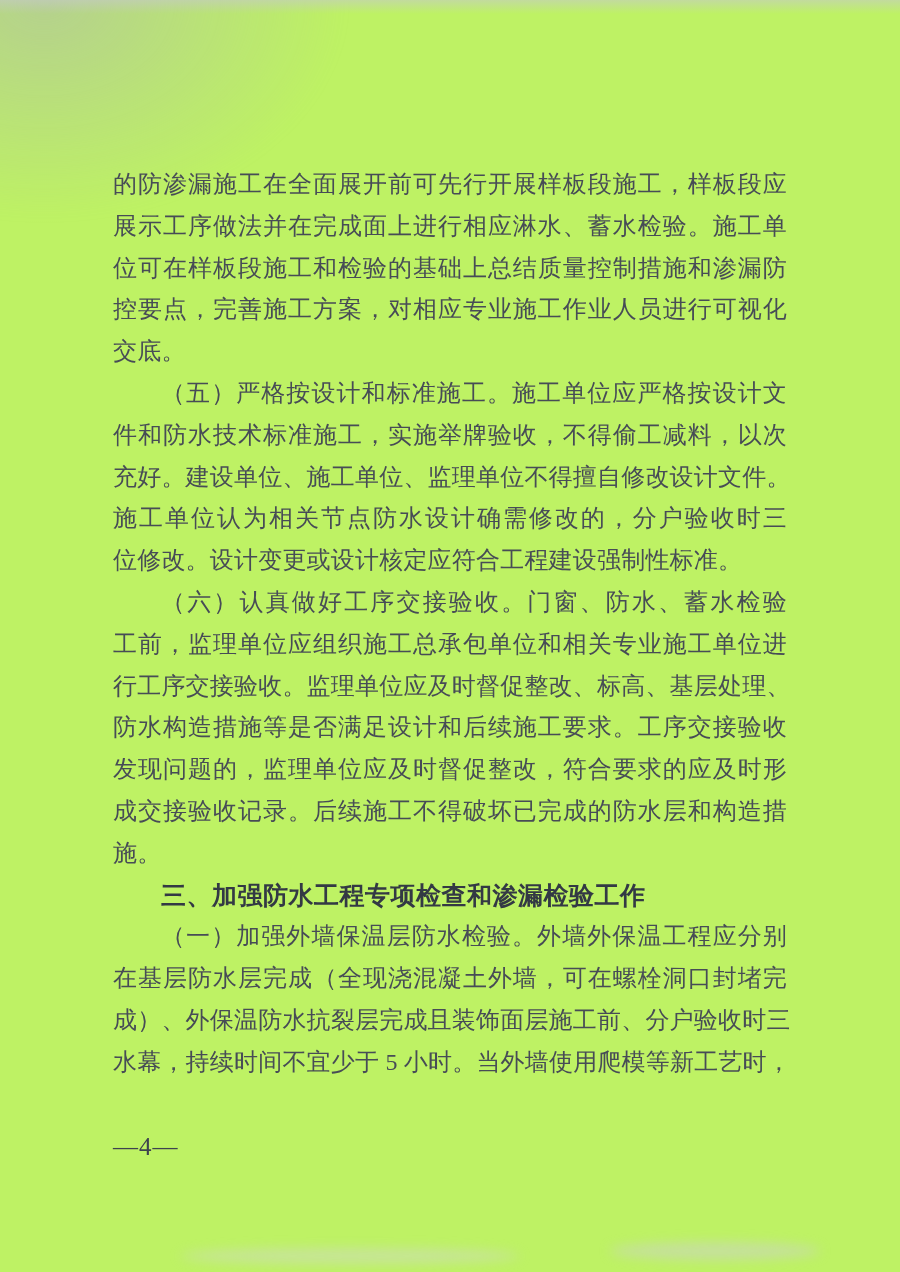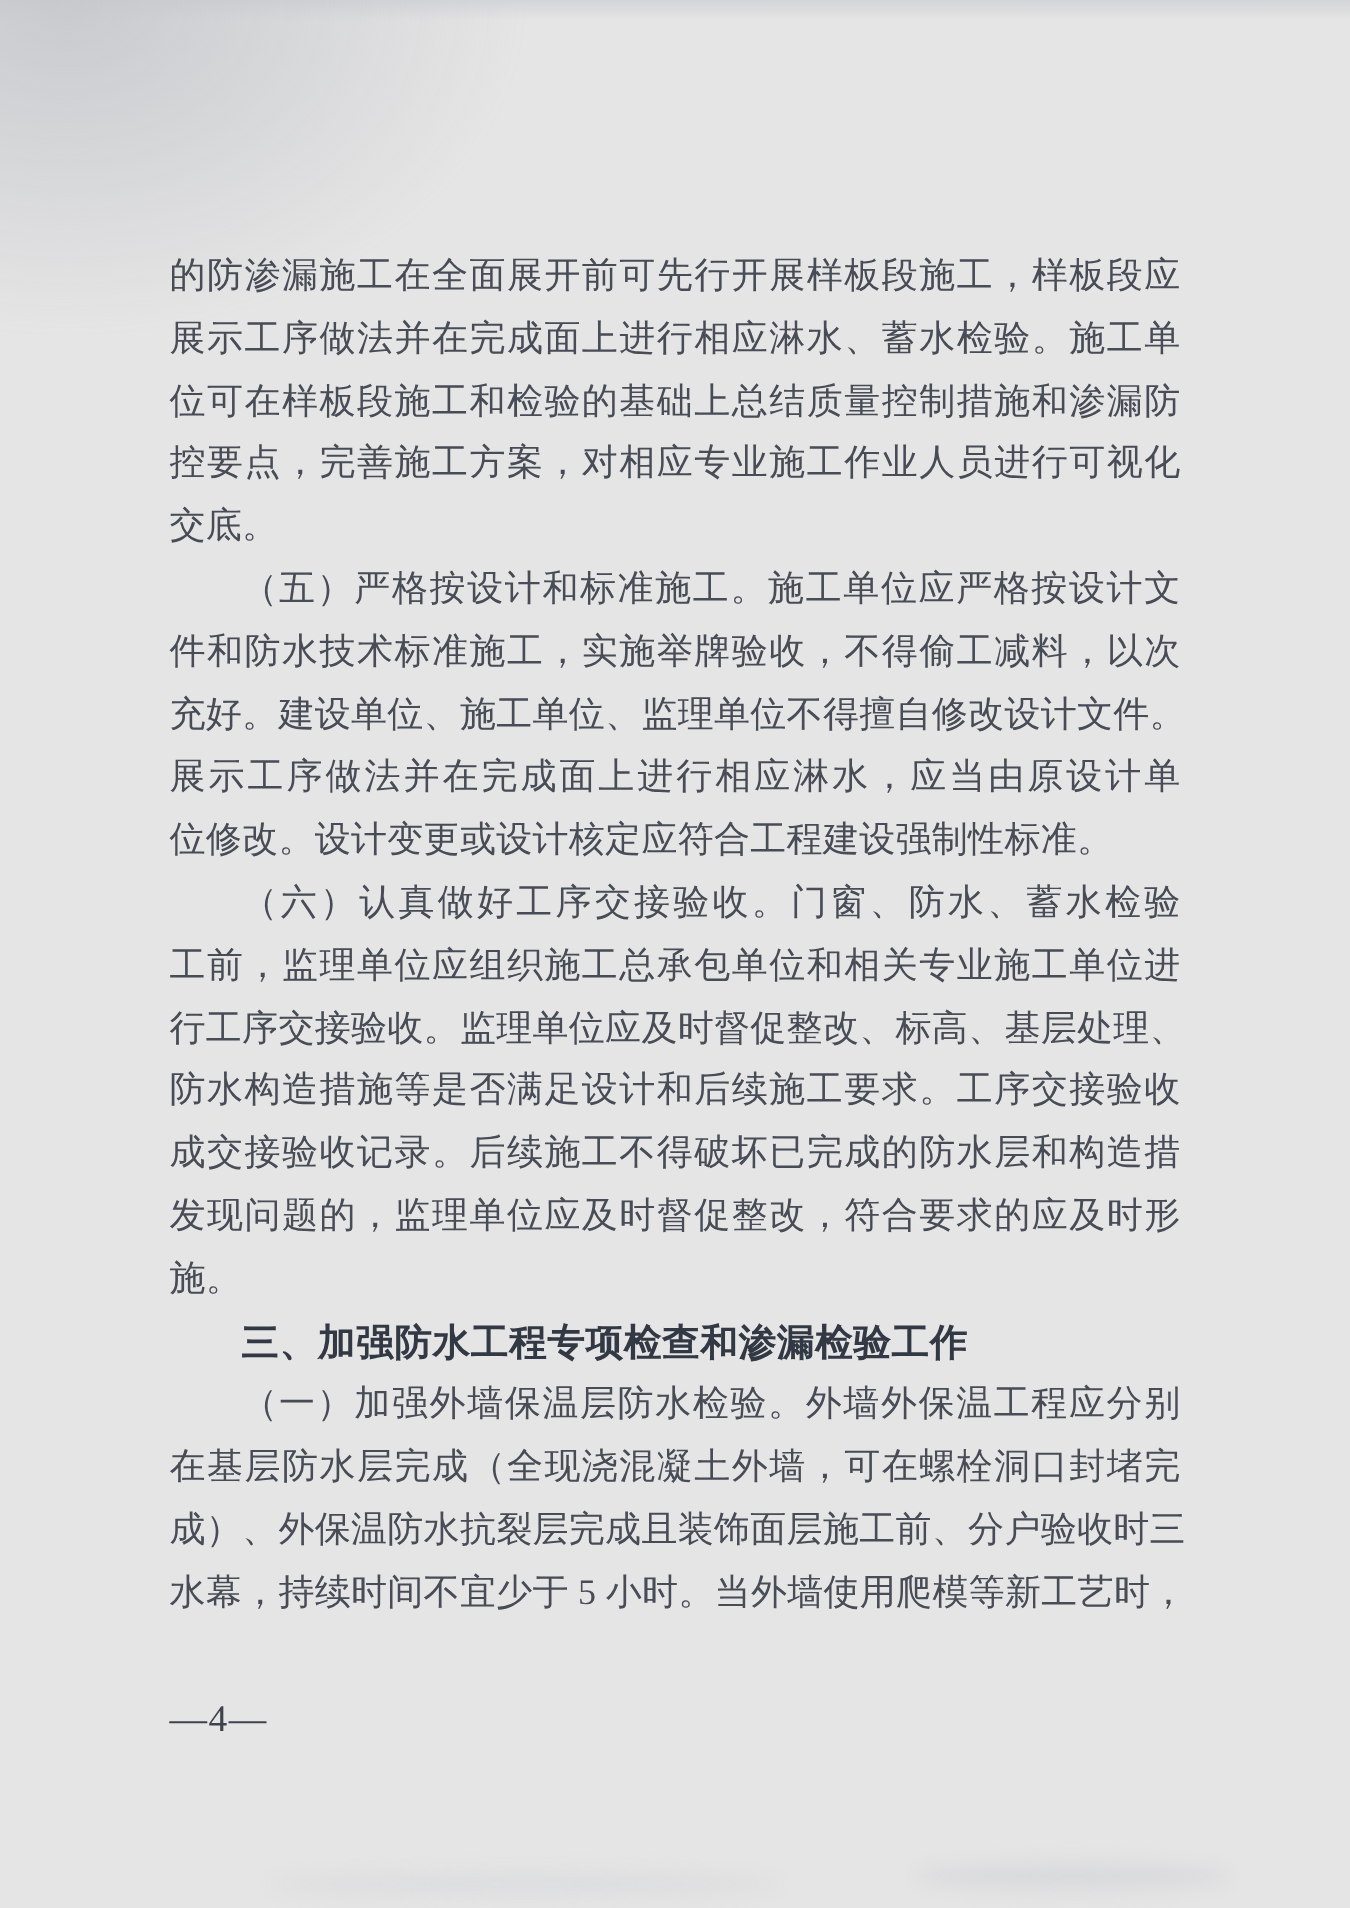--- a/index.html
+++ b/index.html
@@ -4,21 +4,21 @@
 <style>
   html, body {
     margin: 0;
     padding: 0;
     background: #ffffff;
   }
   .page {
     position: relative;
     width: 900px;
     height: 1272px;
-    background: #e5e5e5;
+    background: #bef264;
     overflow: hidden;
     font-family: "Liberation Serif", "DejaVu Serif", serif;
   }
   
   .corner-shade {
     position: absolute;
     top: -80px;
     left: -90px;
     width: 480px;
     height: 330px;
@@ -110,28 +110,28 @@
 
   <main class="textblock">
     <div class="line">的防渗漏施工在全面展开前可先行开展样板段施工，样板段应</div>
     <div class="line">展示工序做法并在完成面上进行相应淋水、蓄水检验。施工单</div>
     <div class="line">位可在样板段施工和检验的基础上总结质量控制措施和渗漏防</div>
     <div class="line">控要点，完善施工方案，对相应专业施工作业人员进行可视化</div>
     <div class="line nj">交底。</div>
     <div class="line ind">（五）严格按设计和标准施工。施工单位应严格按设计文</div>
     <div class="line">件和防水技术标准施工，实施举牌验收，不得偷工减料，以次</div>
     <div class="line">充好。建设单位、施工单位、监理单位不得擅自修改设计文件。</div>
-    <div class="line">展示工序做法并在完成面上进行相应淋水，应当由原设计单</div>
+    <div class="line">施工单位认为相关节点防水设计确需修改的，分户验收时三</div>
     <div class="line nj">位修改。设计变更或设计核定应符合工程建设强制性标准。</div>
     <div class="line ind">（六）认真做好工序交接验收。门窗、防水、蓄水检验</div>
     <div class="line">工前，监理单位应组织施工总承包单位和相关专业施工单位进</div>
     <div class="line">行工序交接验收。监理单位应及时督促整改、标高、基层处理、</div>
     <div class="line">防水构造措施等是否满足设计和后续施工要求。工序交接验收</div>
+    <div class="line">发现问题的，监理单位应及时督促整改，符合要求的应及时形</div>
     <div class="line">成交接验收记录。后续施工不得破坏已完成的防水层和构造措</div>
-    <div class="line">发现问题的，监理单位应及时督促整改，符合要求的应及时形</div>
     <div class="line nj">施。</div>
     <div class="line head ind">三、加强防水工程专项检查和渗漏检验工作</div>
     <div class="line ind">（一）加强外墙保温层防水检验。外墙外保温工程应分别</div>
     <div class="line">在基层防水层完成（全现浇混凝土外墙，可在螺栓洞口封堵完</div>
     <div class="line">成）、外保温防水抗裂层完成且装饰面层施工前、分户验收时三</div>
     <div class="line">水幕，持续时间不宜少于 5 小时。当外墙使用爬模等新工艺时，</div>
   </main>
 
   <div class="pagenum">—4—</div>
 

